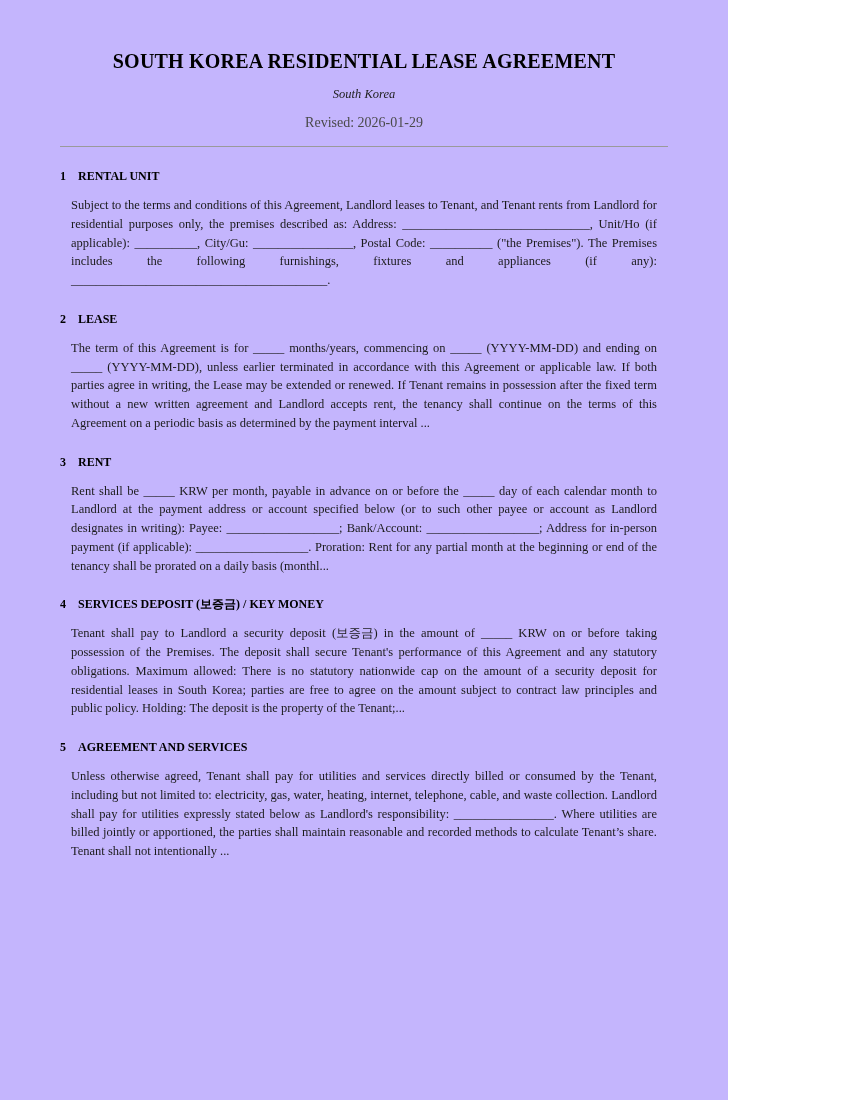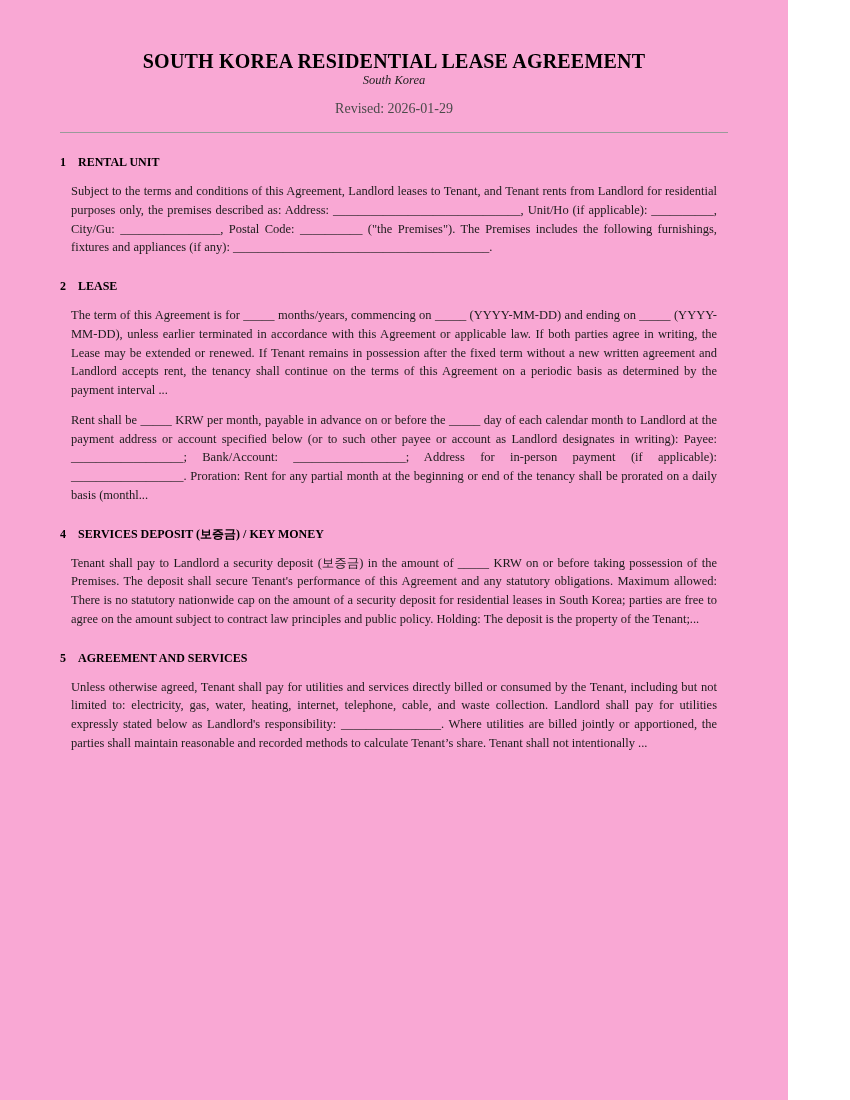--- a/index.html
+++ b/index.html
@@ -9,40 +9,40 @@
   }
   body {
     width: 850px;
     height: 1100px;
     font-family: "Liberation Serif", "DejaVu Serif", serif;
     color: #1b1b1b;
     -webkit-font-smoothing: antialiased;
   }
   .page {
     box-sizing: border-box;
-    width: 788px;
+    width: 728px;
     height: 1100px;
     padding: 50px 60px 0 60px;
-    background: #f9a8d4;
+    background: #c4b5fd;
     overflow: hidden;
   }
   header { text-align: center; }
   .doc-title {
     font-size: 20px;
     line-height: 23px;
     font-weight: bold;
     margin: 0;
     color: #000000;
     letter-spacing: 0.2px;
   }
   .doc-subtitle {
     font-style: italic;
     font-size: 12.5px;
     line-height: 15px;
-    margin-top: 0;
+    margin-top: 14px;
     color: #222222;
     text-align: center;
   }
   .doc-revised {
     font-size: 14px;
     line-height: 13px;
     margin-top: 14px;
     color: #4a4a4a;
   }
   hr.header-rule {
@@ -86,20 +86,21 @@
     <h2 class="section-heading"><span class="num">1</span><span>RENTAL UNIT</span></h2>
     <p class="section-body">Subject to the terms and conditions of this Agreement, Landlord leases to Tenant, and Tenant rents from Landlord for residential purposes only, the premises described as: Address: ______________________________, Unit/Ho (if applicable): __________, City/Gu: ________________, Postal Code: __________ ("the Premises"). The Premises includes the following furnishings, fixtures and appliances (if any): _________________________________________.</p>
   </section>
 
   <section>
     <h2 class="section-heading"><span class="num">2</span><span>LEASE</span></h2>
     <p class="section-body">The term of this Agreement is for _____ months/years, commencing on _____ (YYYY-MM-DD) and ending on _____ (YYYY-MM-DD), unless earlier terminated in accordance with this Agreement or applicable law. If both parties agree in writing, the Lease may be extended or renewed. If Tenant remains in possession after the fixed term without a new written agreement and Landlord accepts rent, the tenancy shall continue on the terms of this Agreement on a periodic basis as determined by the payment interval ...</p>
   </section>
 
   <section>
+    <h2 class="section-heading"><span class="num">3</span><span>RENT</span></h2>
     <p class="section-body">Rent shall be _____ KRW per month, payable in advance on or before the _____ day of each calendar month to Landlord at the payment address or account specified below (or to such other payee or account as Landlord designates in writing): Payee: __________________; Bank/Account: __________________; Address for in-person payment (if applicable): __________________. Proration: Rent for any partial month at the beginning or end of the tenancy shall be prorated on a daily basis (monthl...</p>
   </section>
 
   <section>
     <h2 class="section-heading"><span class="num">4</span><span>SERVICES DEPOSIT (보증금) / KEY MONEY</span></h2>
     <p class="section-body">Tenant shall pay to Landlord a security deposit (보증금) in the amount of _____ KRW on or before taking possession of the Premises. The deposit shall secure Tenant's performance of this Agreement and any statutory obligations. Maximum allowed: There is no statutory nationwide cap on the amount of a security deposit for residential leases in South Korea; parties are free to agree on the amount subject to contract law principles and public policy. Holding: The deposit is the property of the Tenant;...</p>
   </section>
 
   <section>
     <h2 class="section-heading"><span class="num">5</span><span>AGREEMENT AND SERVICES</span></h2>

